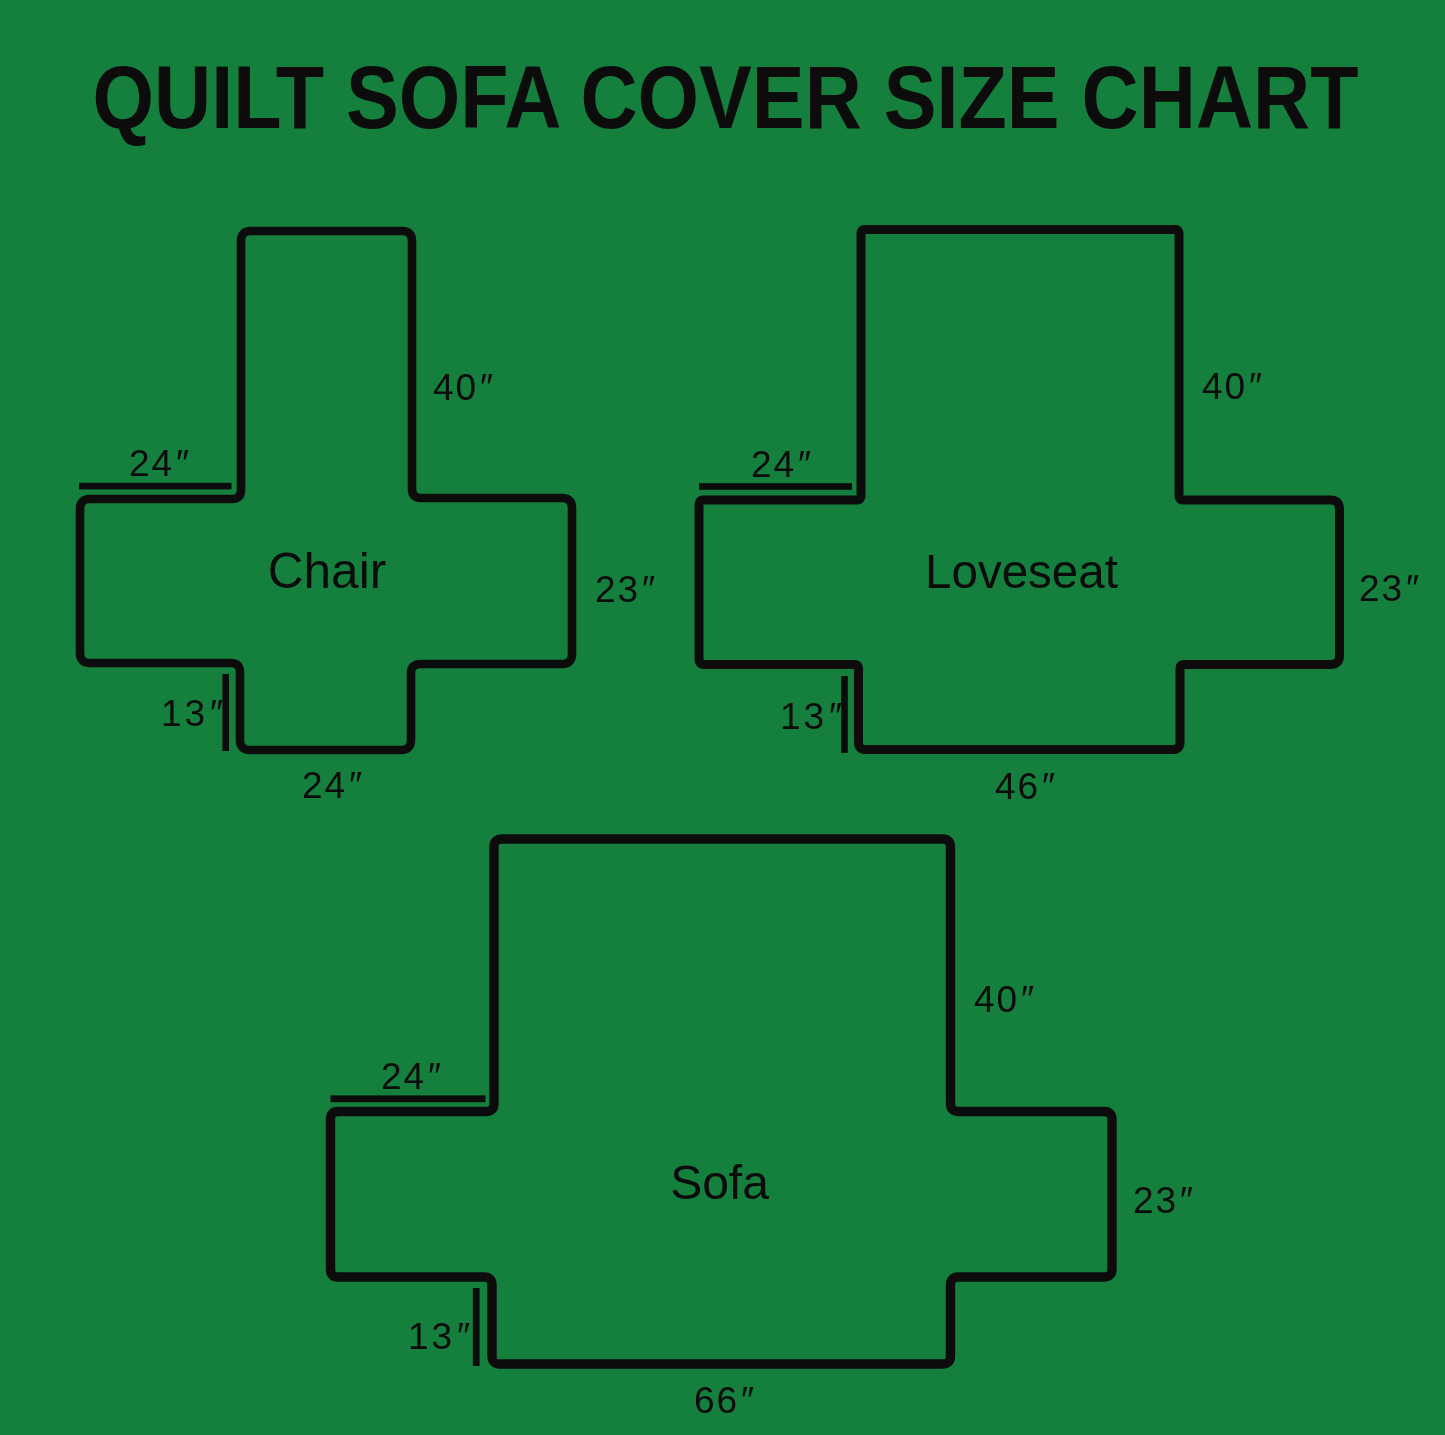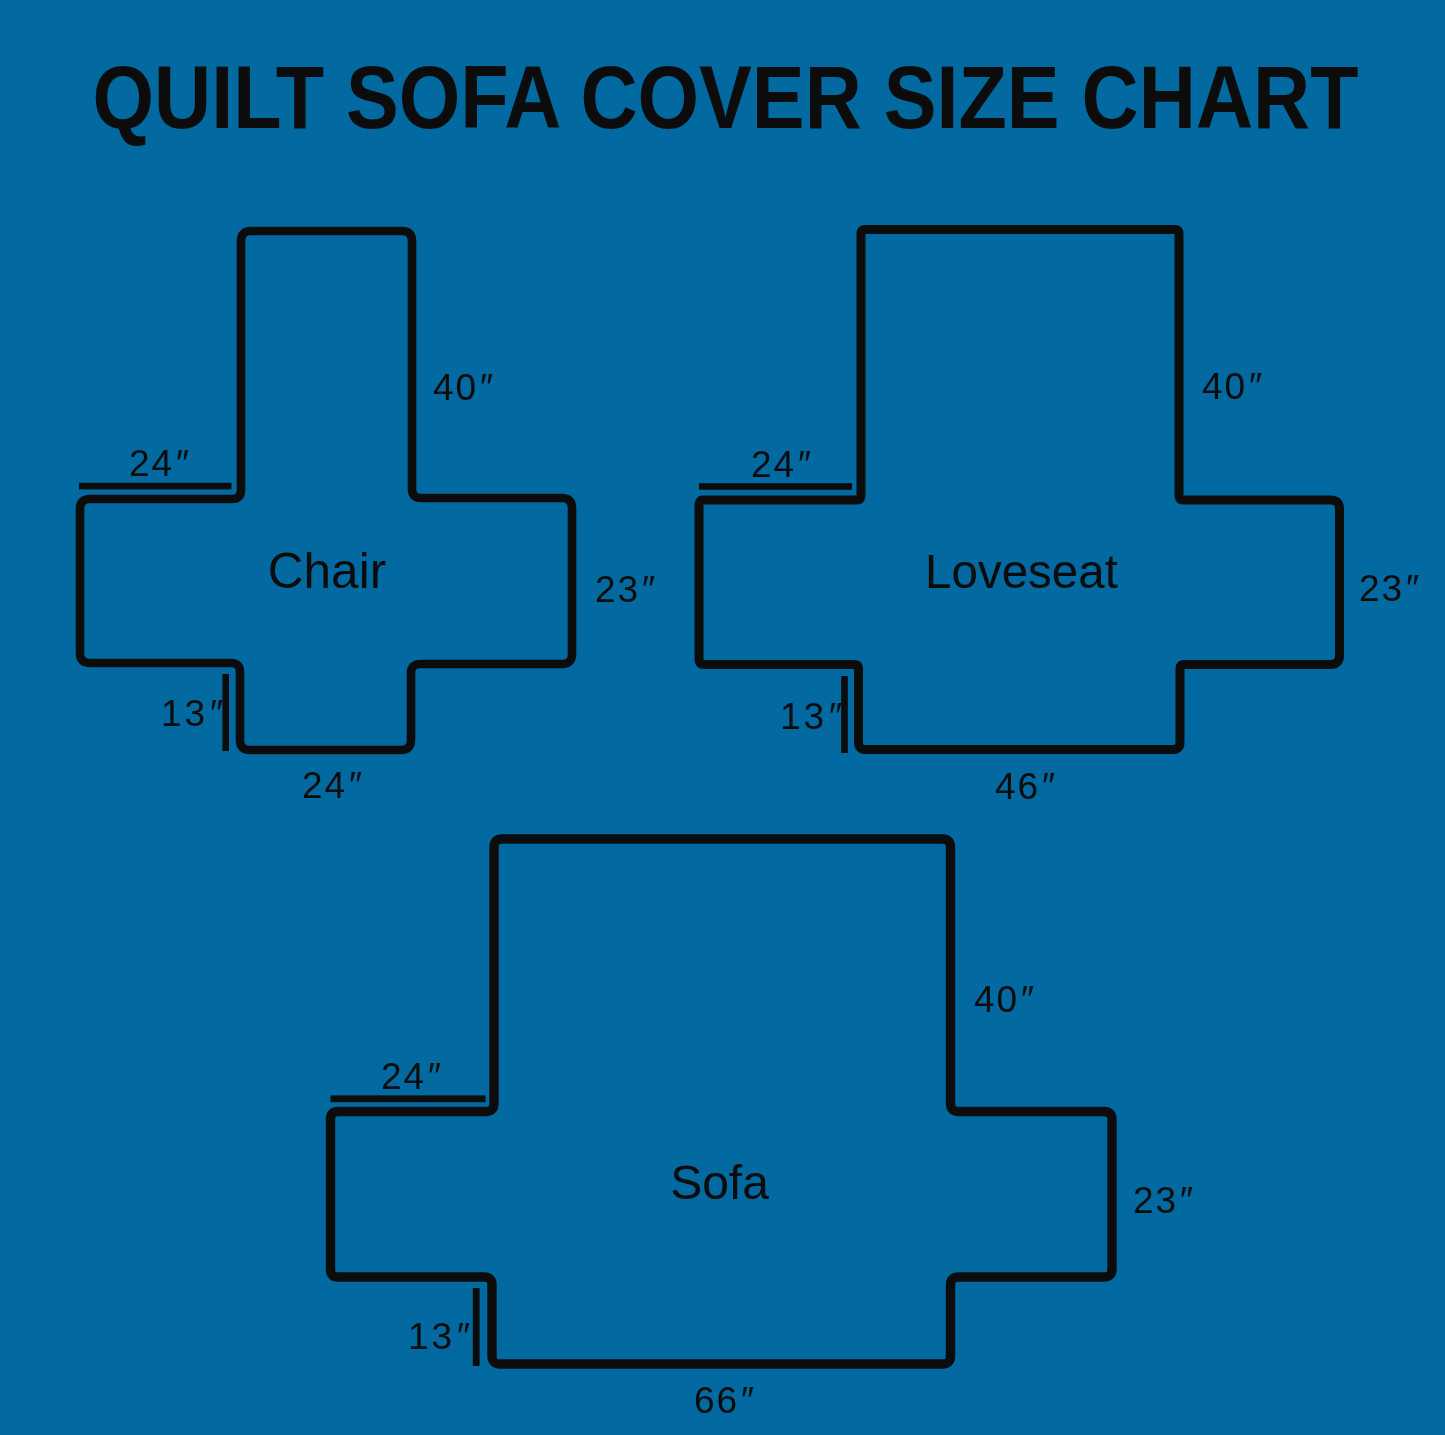--- a/index.html
+++ b/index.html
@@ -1,16 +1,16 @@
 <!DOCTYPE html>
 <html><head>
 <meta charset="utf-8">
 <style>
   html,body{margin:0;padding:0;background:#fff;}
-  .page{width:1445px;height:1435px;position:relative;background:#0369a1;overflow:hidden;}
+  .page{width:1445px;height:1435px;position:relative;background:#15803d;overflow:hidden;}
   svg{display:block;}
   text{font-family:"Liberation Sans",sans-serif;fill:#0c0c0c;}
 </style>
 </head>
 <body>
 <div class="page">
 <svg width="1445" height="1435" viewBox="0 0 1445 1435">
 
   <text x="725.5" y="128" text-anchor="middle" font-size="89" font-weight="bold" textLength="1266" lengthAdjust="spacingAndGlyphs">QUILT SOFA COVER SIZE CHART</text>
 

